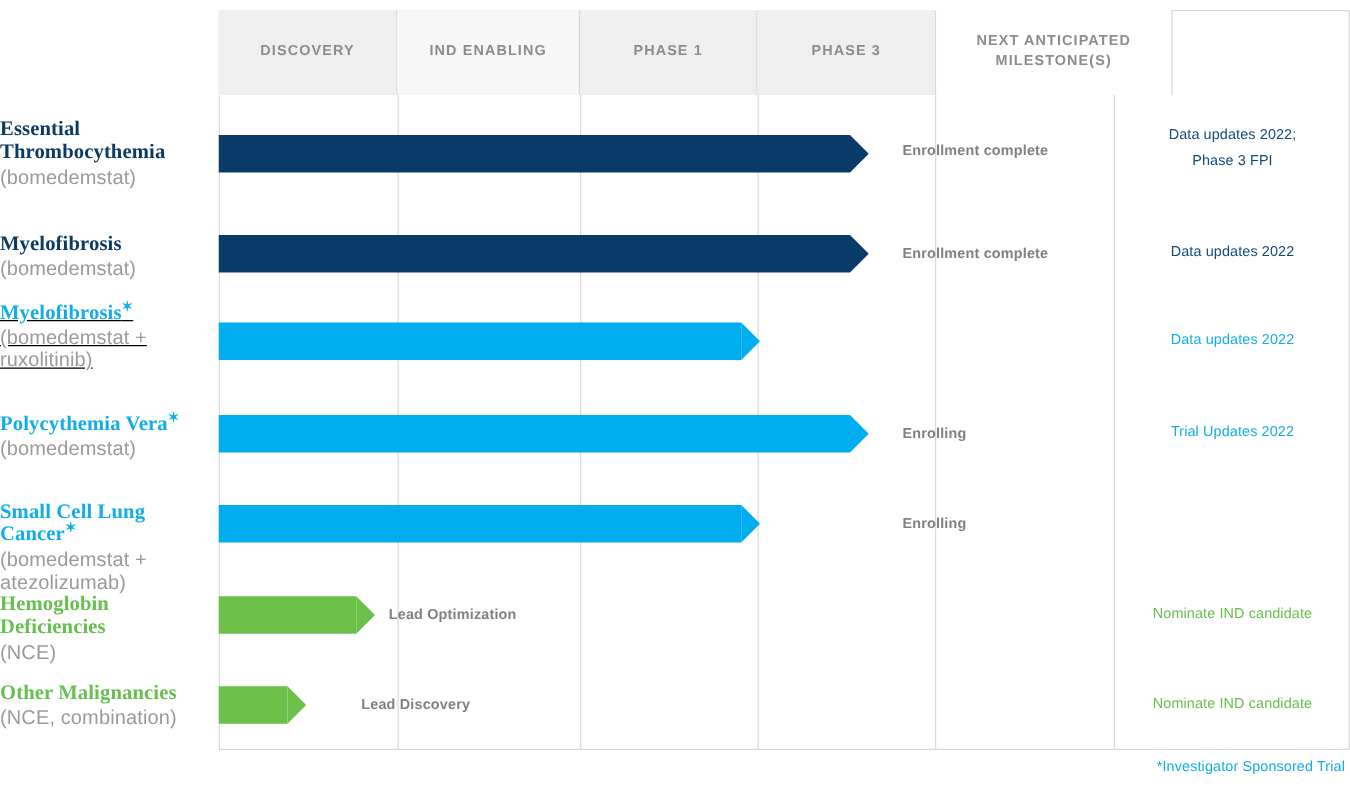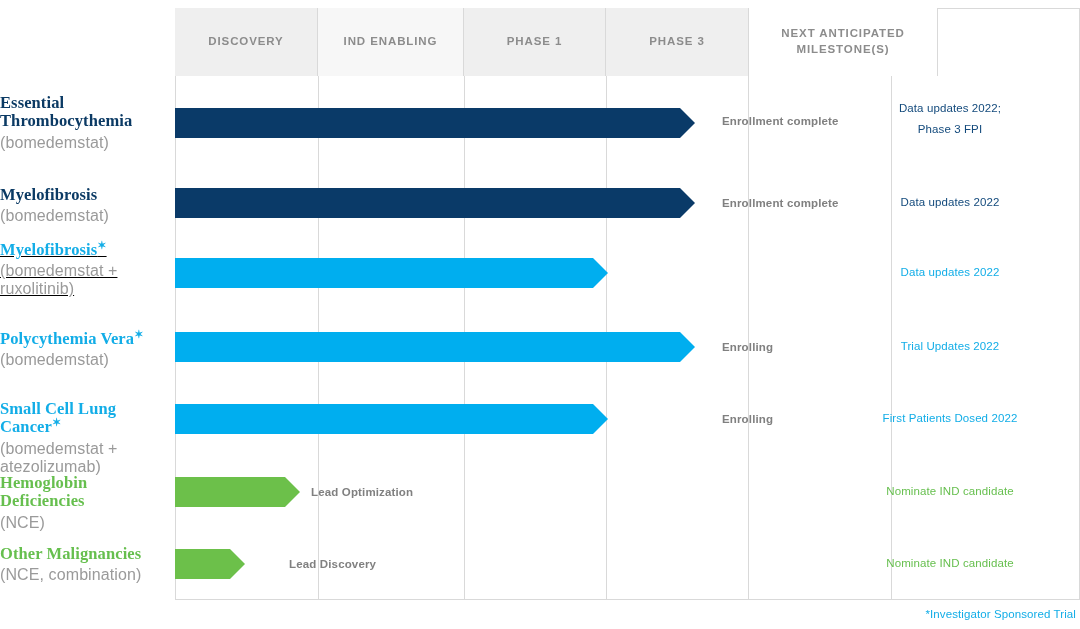--- a/index.html
+++ b/index.html
@@ -140,21 +140,21 @@
     font-size: 11.5px;
     font-weight: bold;
     color: #808080;
     letter-spacing: 0.15px;
     white-space: nowrap;
   }
 
   
   .milestone {
     position: absolute;
-    left: 856px;
+    left: 892px;
     width: 188px;
     text-align: center;
     font-size: 11.5px;
     line-height: 1.85;
     letter-spacing: 0.1px;
   }
   .m-navy { color: #134a7c; }
   .m-blue { color: #12ade7; }
   .m-green { color: #66bf4e; }
 
@@ -261,23 +261,20 @@
     <span class="prog-name c-blue">
       <span>Small Cell Lung Cancer</span><span class="sup">✶</span>
     </span>
     <span class="prog-sub">(bomedemstat + atezolizumab)</span>
   </div>
   <div class="bar blue" style="left:175px; top:404px; width:433px;">
     <div class="body"></div>
     <div class="head"></div>
   </div>
   <div class="status-text" style="left:722px; top:413px;">Enrolling</div>
-  <div class="milestone m-blue" style="top:408px;">
-    <div>First Patients Dosed 2022</div>
-  </div>
 
   <div class="prog-label" style="top:474px;">
     <span class="prog-name c-green">Hemoglobin Deficiencies</span>
     <span class="prog-sub">(NCE)</span>
   </div>
   <div class="bar green" style="left:175px; top:477px; width:125px;">
     <div class="body"></div>
     <div class="head"></div>
   </div>
   <div class="status-text" style="left:311px; top:486px;">Lead Optimization</div>

